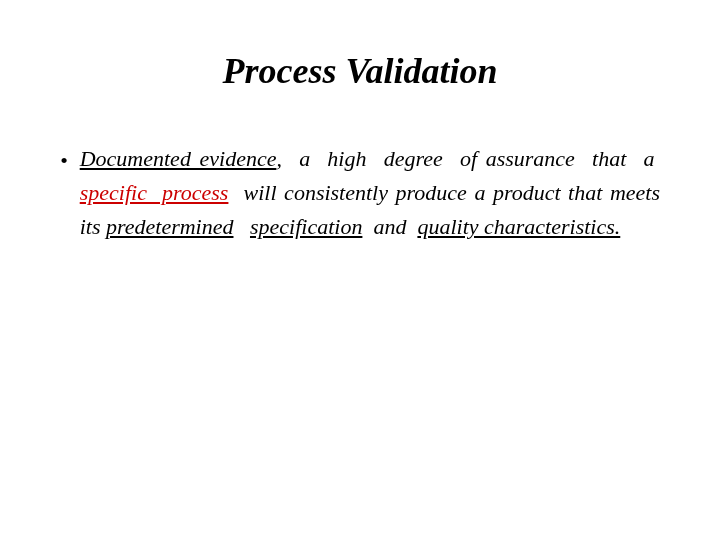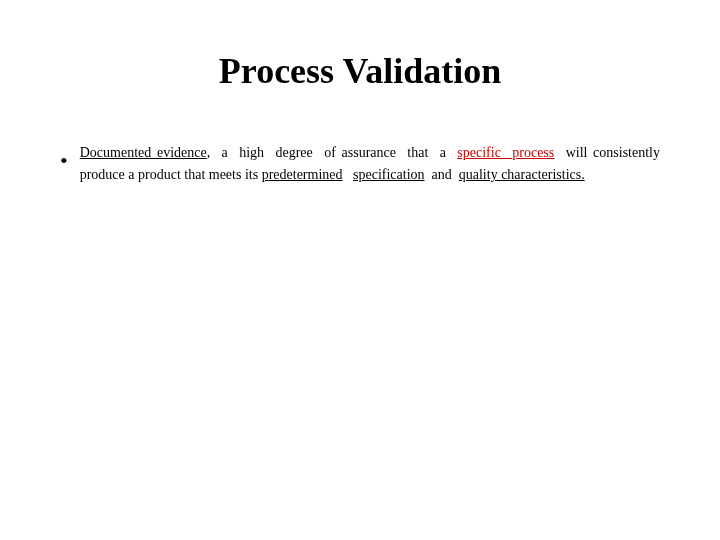--- a/index.html
+++ b/index.html
@@ -16,20 +16,21 @@
       overflow: hidden;
     }
 
     .slide {
       width: 720px;
       height: 540px;
       background: #ffffff;
       padding: 40px 60px;
       display: flex;
       flex-direction: column;
+      font-style: italic;
     }
 
     .title-area {
       text-align: center;
       margin-bottom: 50px;
       padding-top: 10px;
     }
 
     .title {
       font-size: 36px;
@@ -53,21 +54,21 @@
 
     .bullet-dot {
       font-size: 22px;
       line-height: 1.5;
       color: #000000;
       flex-shrink: 0;
       margin-top: 2px;
     }
 
     .bullet-text {
-      font-size: 14px;
+      font-size: 22px;
       line-height: 1.55;
       color: #000000;
       text-align: justify;
     }
 
     .underline {
       text-decoration: underline;
     }
 
     .highlight-red {

